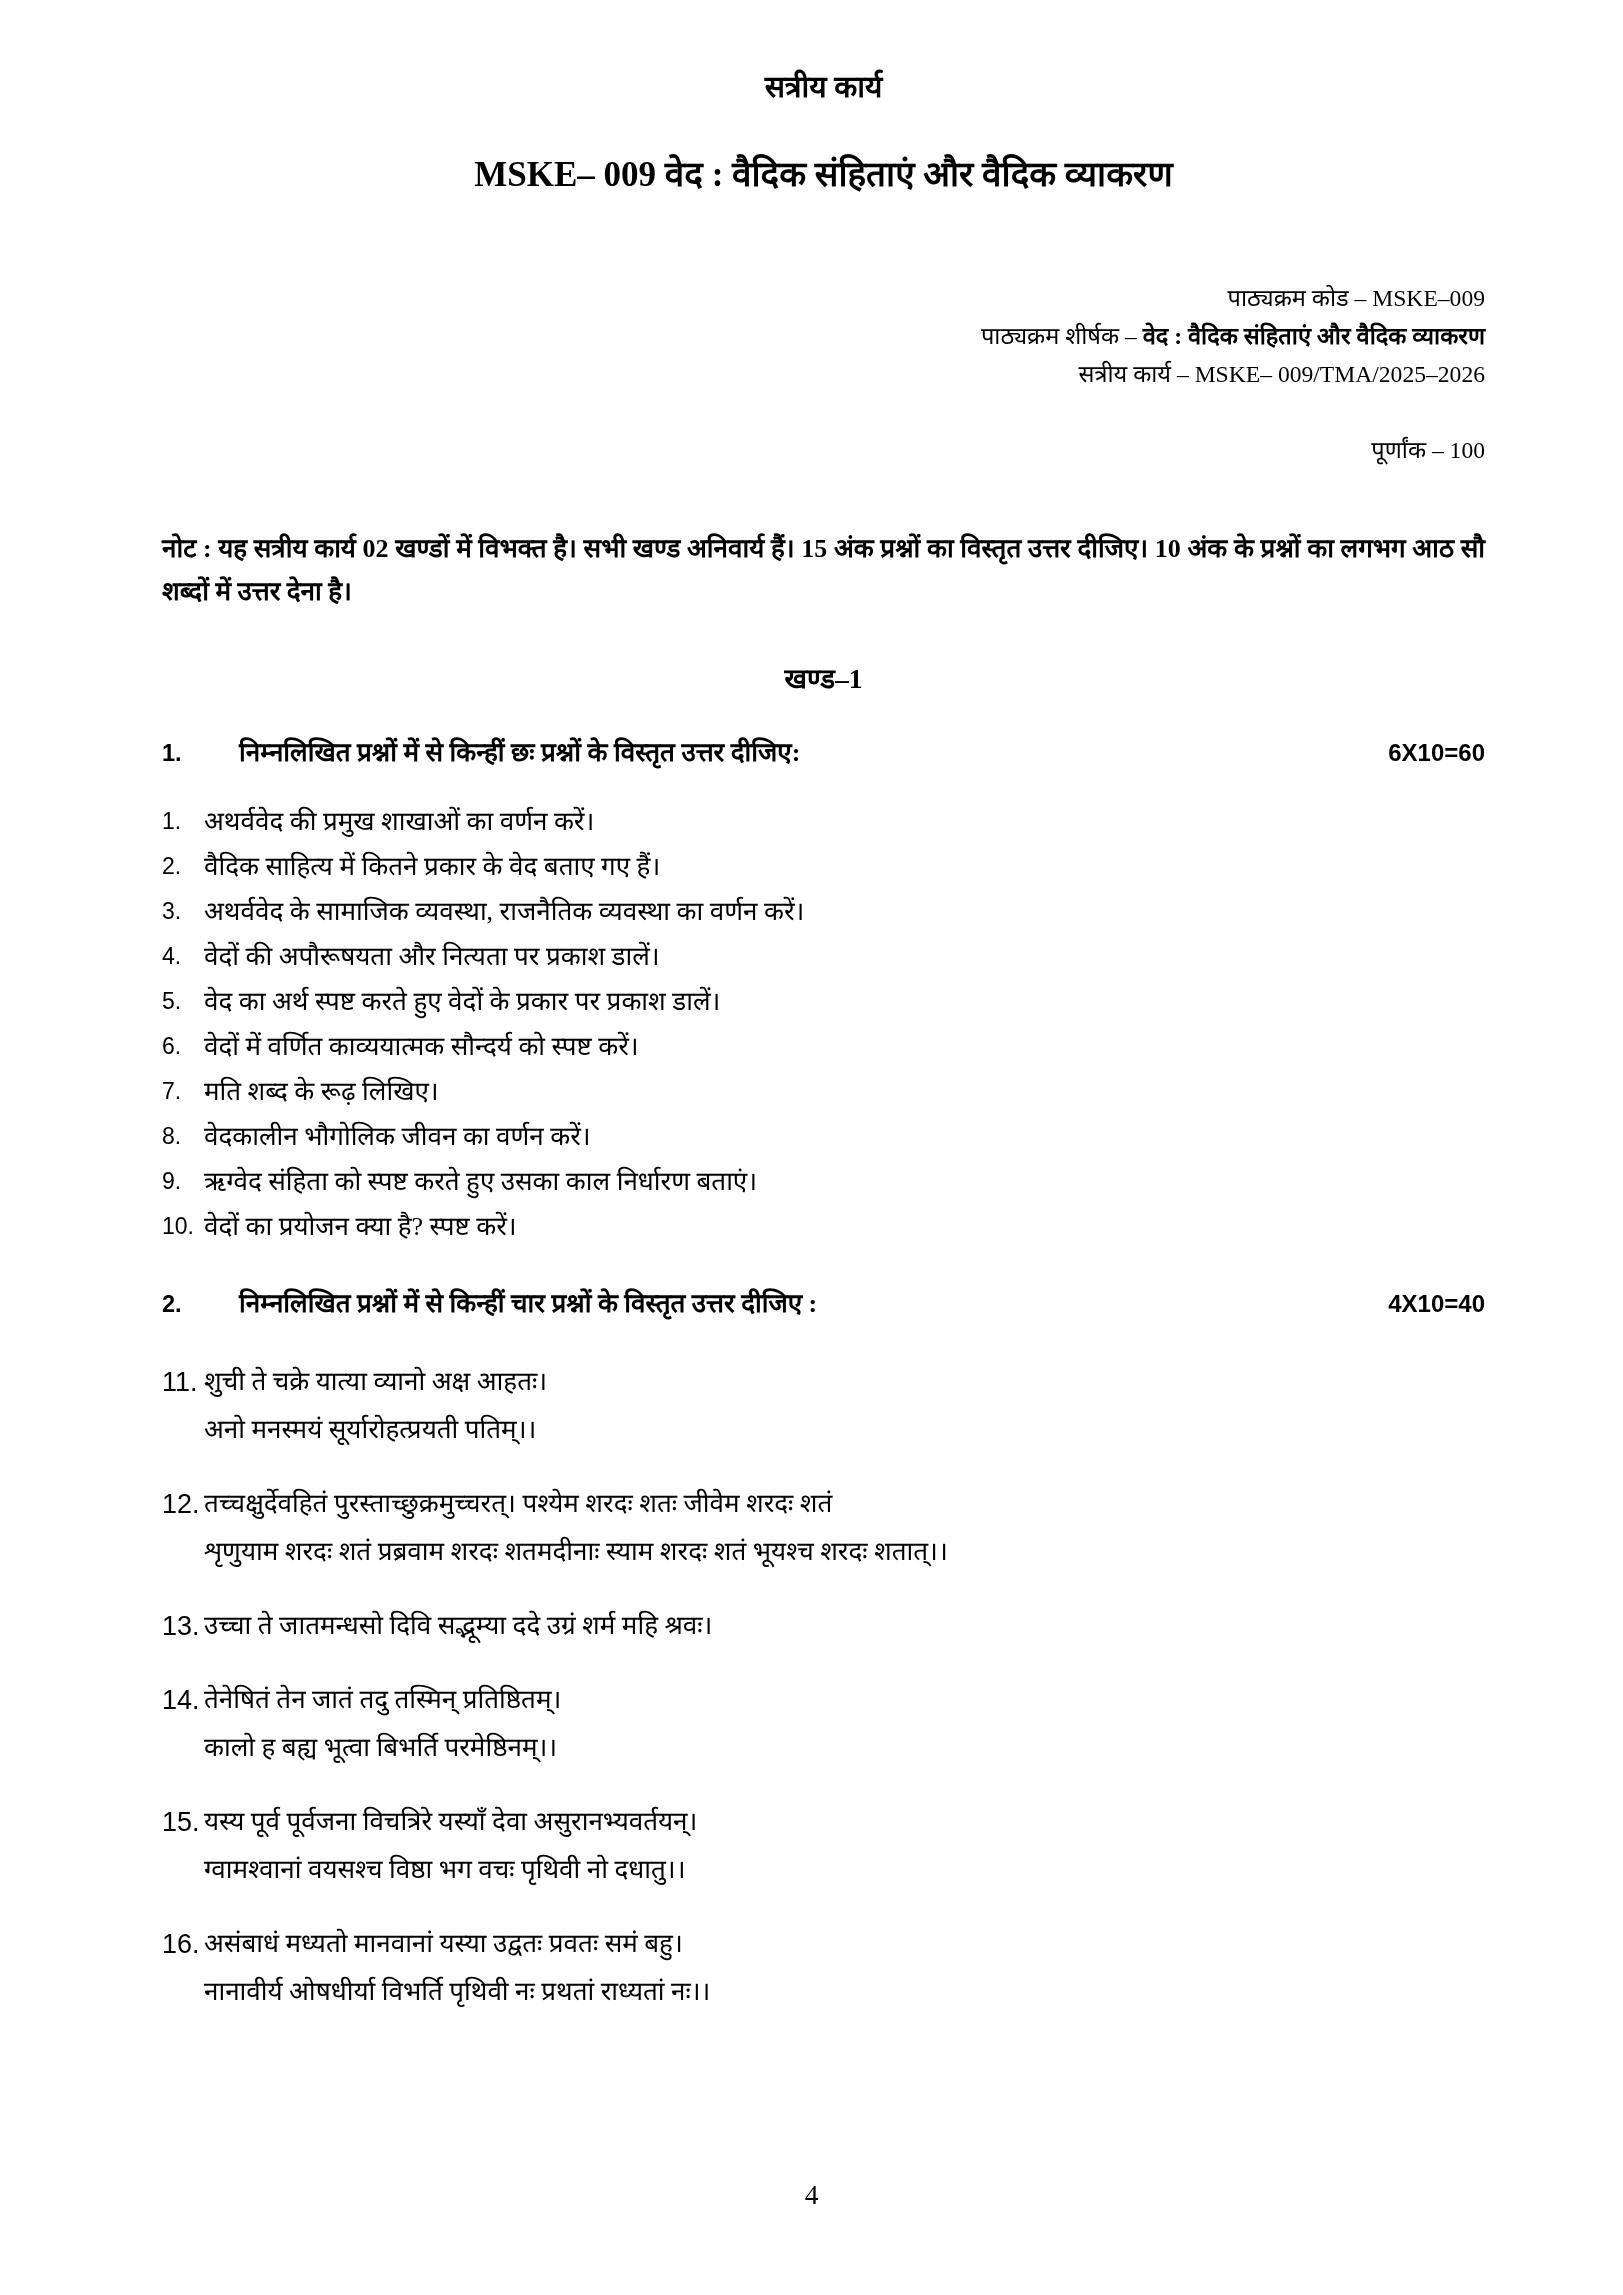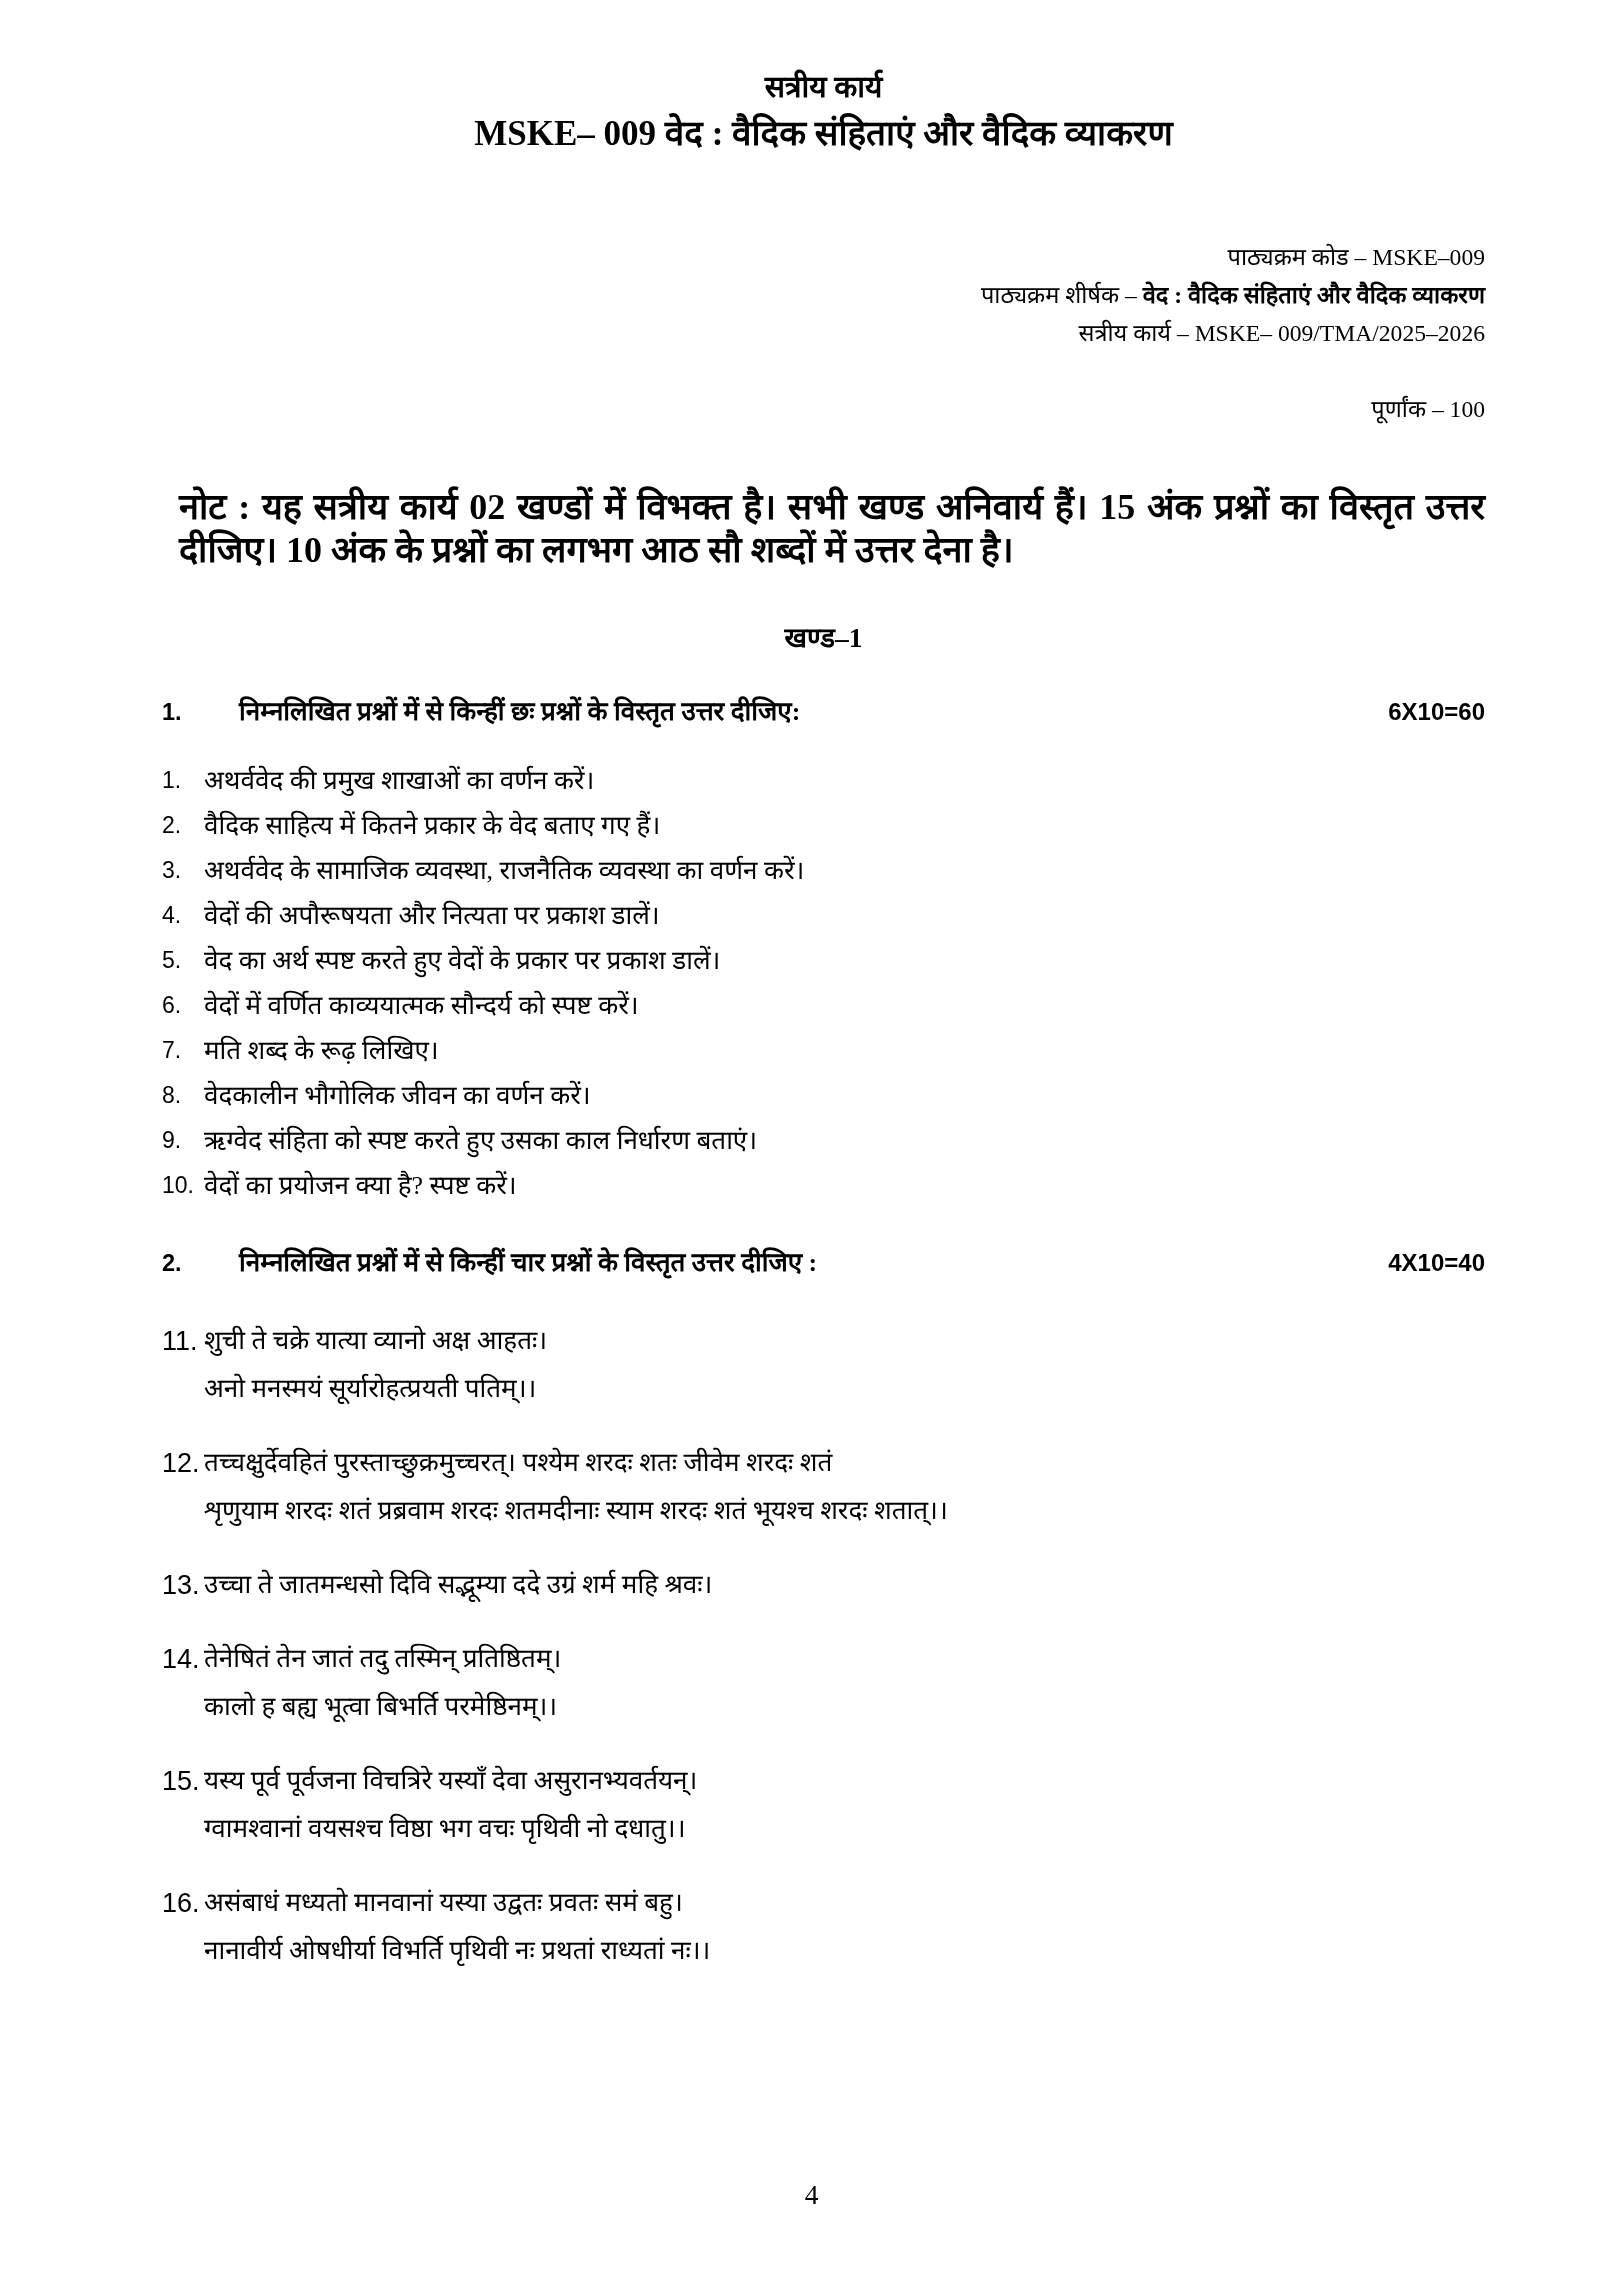--- a/index.html
+++ b/index.html
@@ -11,29 +11,29 @@
     overflow: hidden;
     color: #000000;
     font-family: "Liberation Serif", "DejaVu Serif", serif;
   }
   .content {
     padding: 68px 138px 0 162px;
   }
   
   .doc-title { text-align: center; }
   .title-line1 { font-size: 30px; font-weight: bold; line-height: 38px; }
-  .title-line2 { font-size: 35px; font-weight: bold; line-height: 55px; }
+  .title-line2 { font-size: 35px; font-weight: bold; line-height: 55px; margin-top: 41px; }
 
   
   .course-info { margin-top: 77px; text-align: right; font-size: 23.6px; line-height: 38px; }
   .course-title-bold { font-weight: bold; }
   .marks-total { margin-top: 38px; text-align: right; font-size: 23.6px; line-height: 38px; }
 
   
-  .note-para { margin-top: 58px; font-weight: bold; font-size: 36px; line-height: 43px; text-align: justify; margin-left: 17px; }
+  .note-para { margin-top: 58px; font-weight: bold; font-size: 26px; line-height: 43px; text-align: justify; }
 
   
   .section-heading { margin-top: 47px; text-align: center; font-weight: bold; font-size: 27.5px; line-height: 38px; }
 
   
   .question-row { display: flex; align-items: baseline; margin-top: 35px; font-weight: bold; font-size: 26px; line-height: 39px; }
   .question-row .q-num { width: 42px; flex: 0 0 auto; font-family: "Liberation Sans", "DejaVu Sans", sans-serif; font-size: 23.6px; }
   .question-row .q-text { flex: 1 1 auto; margin-left: 35px; }
   .question-row .q-marks { flex: 0 0 auto; font-family: "Liberation Sans", "DejaVu Sans", sans-serif; font-size: 24px; }
 

